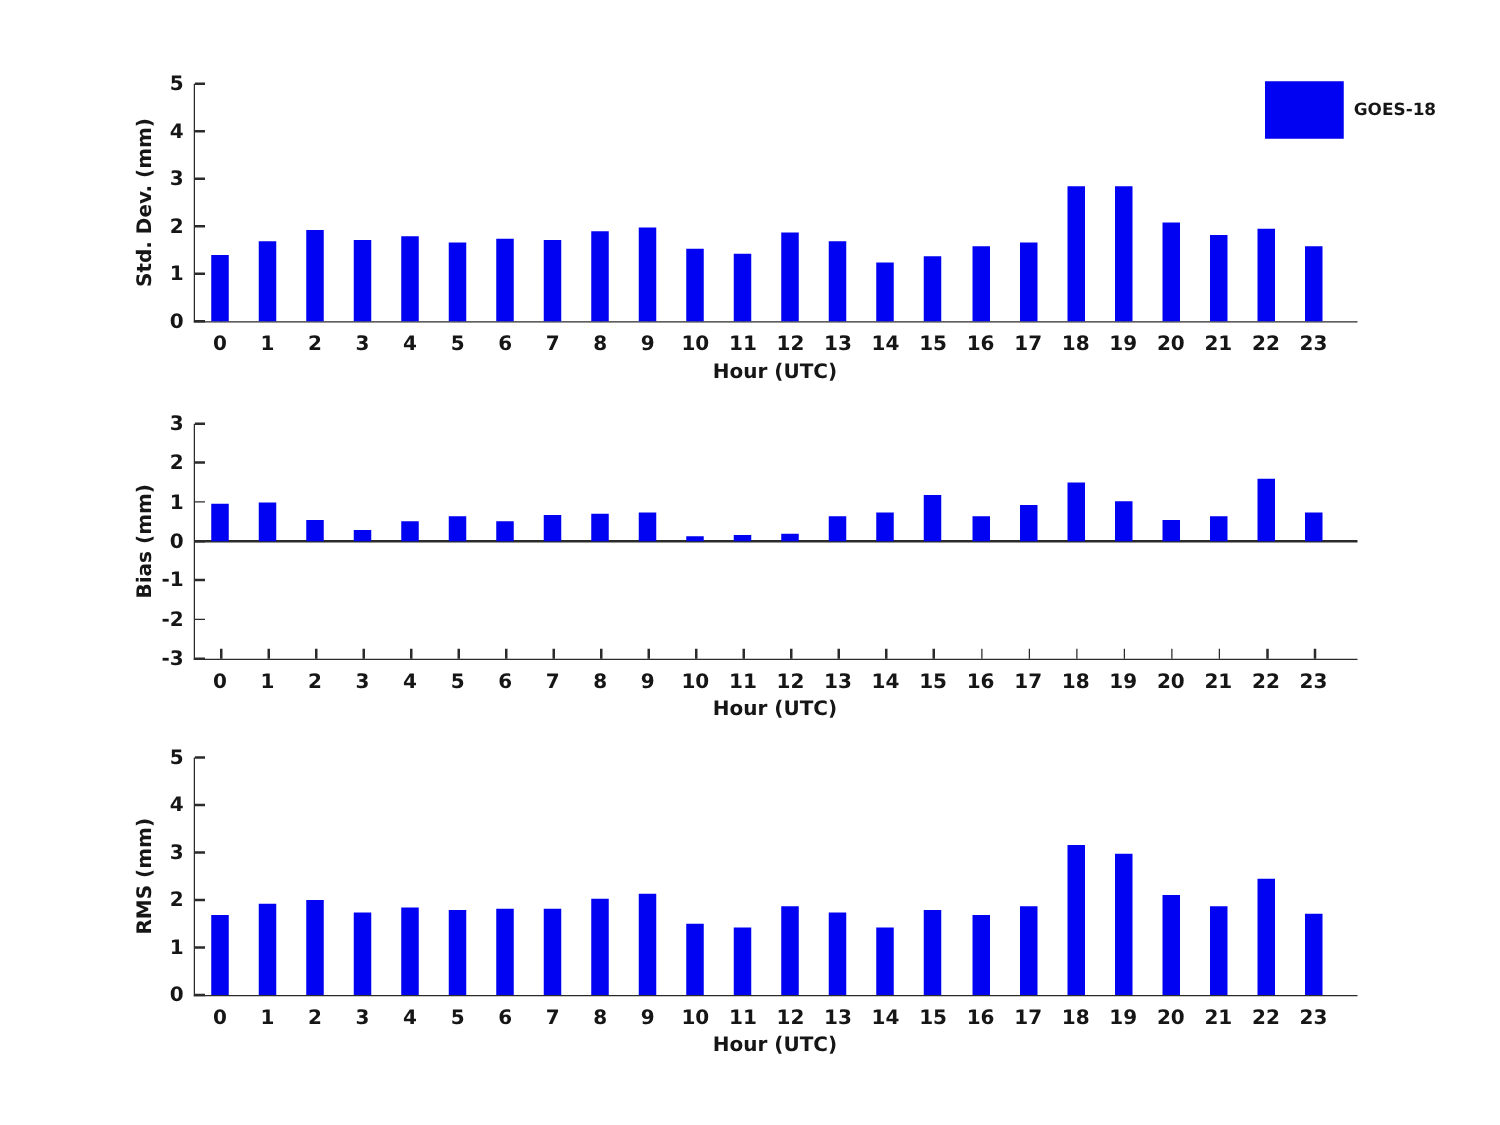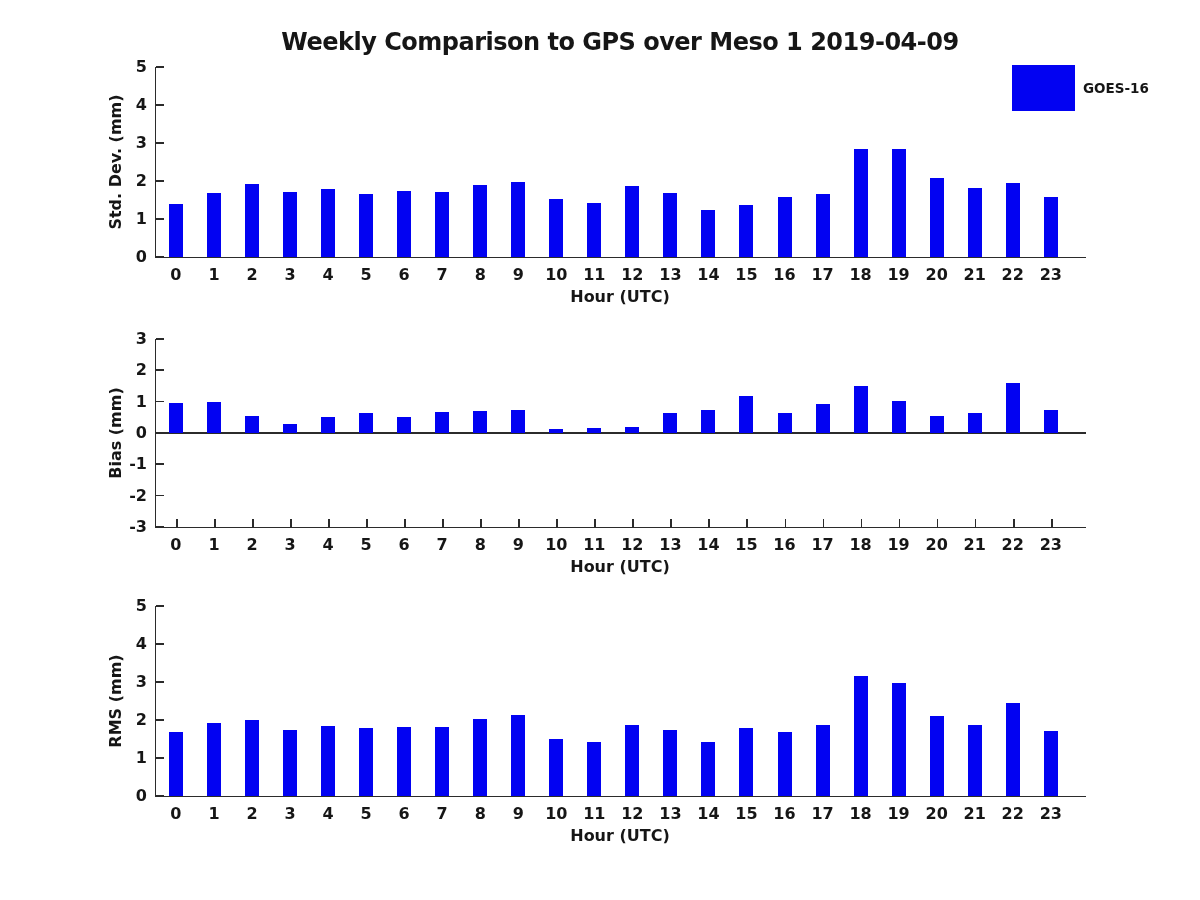--- a/index.html
+++ b/index.html
@@ -19,23 +19,22 @@
   .ytick-label{position:absolute;width:44px;text-align:right;font-size:16px;line-height:20px;}
   .xtick-label{position:absolute;width:34px;text-align:center;font-size:16px;line-height:18px;}
   .ylabel{position:absolute;text-align:center;font-size:16px;line-height:20px;height:20px;
     transform:rotate(-90deg);}
   .xlabel{position:absolute;text-align:center;font-size:16px;line-height:18px;}
 </style>
 </head>
 <body>
 
 <div class="figure">
-  <div class="title">Weekly Comparison to GPS over Meso 1 2019-04-09</div>
   <div class="legend-swatch" style="background: rgb(2, 2, 242);"></div>
-  <div class="legend-label">GOES-16</div>
+  <div class="legend-label">GOES-18</div>
   <div id="charts">
       <div class="plot" style="left: 155px; top: 67px; width: 930px; height: 190px;">
         <div class="ytick" style="top: 189px;"></div>
         <div class="ytick" style="top: 151px;"></div>
         <div class="ytick" style="top: 113px;"></div>
         <div class="ytick" style="top: 75px;"></div>
         <div class="ytick" style="top: 37px;"></div>
         <div class="ytick" style="top: -1px;"></div>
         <div class="xtick" style="left: 19.9202px;"></div>
         <div class="xtick" style="left: 57.9571px;"></div>

